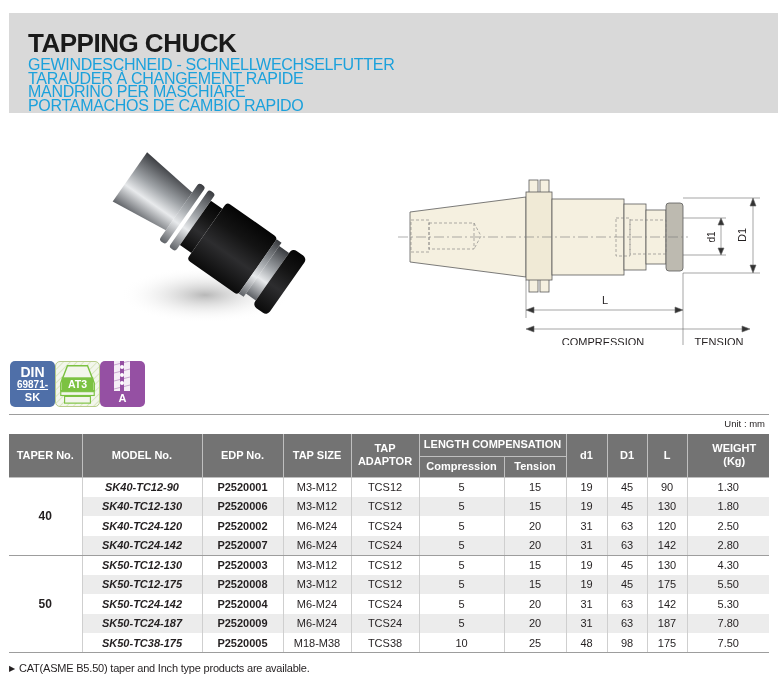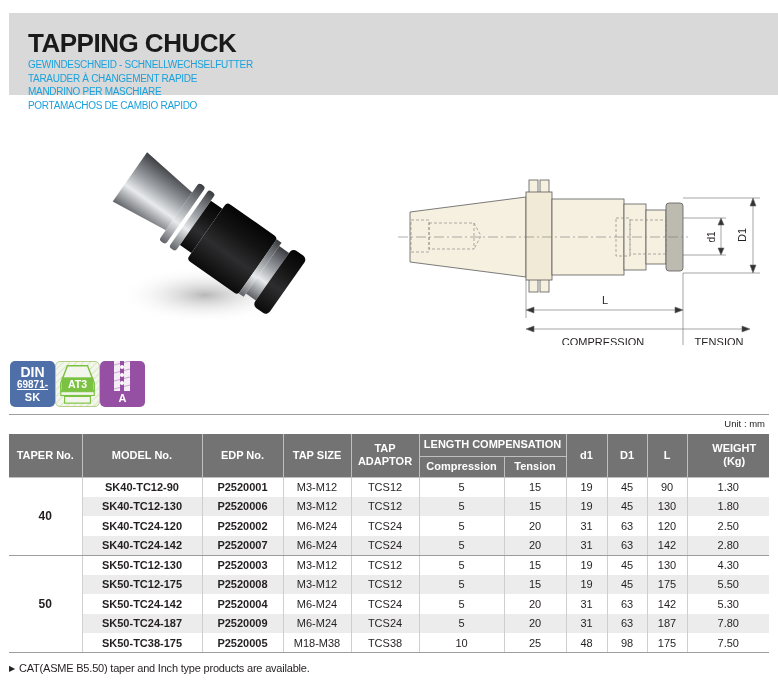--- a/index.html
+++ b/index.html
@@ -1,30 +1,30 @@
 <!DOCTYPE html>
 <html><head>
 <meta charset="utf-8">
 <style>
   * { box-sizing: border-box; margin: 0; padding: 0; }
   html, body { width: 778px; height: 700px; background: #ffffff; overflow: hidden; }
   body { position: relative; font-family: "Liberation Sans", "DejaVu Sans", sans-serif; color: #231f20; }
 
   .title-band {
-    position: absolute; left: 9px; top: 13px; width: 769px; height: 82px;
+    position: absolute; left: 9px; top: 13px; width: 769px; height: 100px;
     background: #d9d9d9;
   }
   .title {
     position: absolute; left: 19px; top: 15px;
     font-size: 26px; font-weight: bold; letter-spacing: -0.5px; color: #1a1a1a;
     font-family: "Liberation Sans", sans-serif;
   }
   .subtitles {
     position: absolute; left: 19px; top: 45px;
-    font-size: 10px; line-height: 13.5px; color: #1ba1dc; letter-spacing: -0.3px;
+    font-size: 16px; line-height: 13.5px; color: #1ba1dc; letter-spacing: -0.3px;
   }
   .subtitles div { white-space: nowrap; }
 
   .photo { position: absolute; left: 85px; top: 130px; width: 270px; height: 215px; }
   .drawing { position: absolute; left: 378px; top: 160px; width: 400px; height: 185px; }
 
   .badges { position: absolute; left: 10px; top: 361px; height: 48px; display: flex; }
   .badge {
     width: 45px; height: 46px; border-radius: 5px; position: relative; overflow: hidden;
     display: flex; flex-direction: column; align-items: center; justify-content: center;
@@ -53,21 +53,21 @@
   }
   table.spec th.h2 { height: 43px; text-align: center; }
   table.spec th.sub { height: 21px; }
   table.spec th.grp { height: 22px; }
   table.spec td {
     height: 19.5px; text-align: center; border-left: 1px solid #cfcfcf; border-right: 1px solid #cfcfcf;
     color: #231f20; white-space: nowrap; padding: 0;
   }
   table.spec tr.alt td.v { background: #ececec; }
   table.spec td.taper { background: #ffffff; font-size: 12px; border-left: none; font-weight: bold; }
-  table.spec td.model { font-weight: bold; }
+  table.spec td.model { font-weight: bold; font-style: italic; }
   table.spec td.edp { font-weight: bold; }
   table.spec tr.grp-end td { border-bottom: 1.5px solid #9d9d9d; }
   table.spec td.last { border-right: none; }
   table.spec th.last { border-right: none; padding-left: 14px; }
   table.spec th.first { border-left: none; }
 
   .notes { position: absolute; left: 9px; top: 660px; font-size: 11px; line-height: 17px; color: #231f20; letter-spacing: -0.2px; }
   .notes .tri { font-size: 8px; margin-right: 4px; vertical-align: 1px; }
 </style>
 </head>

